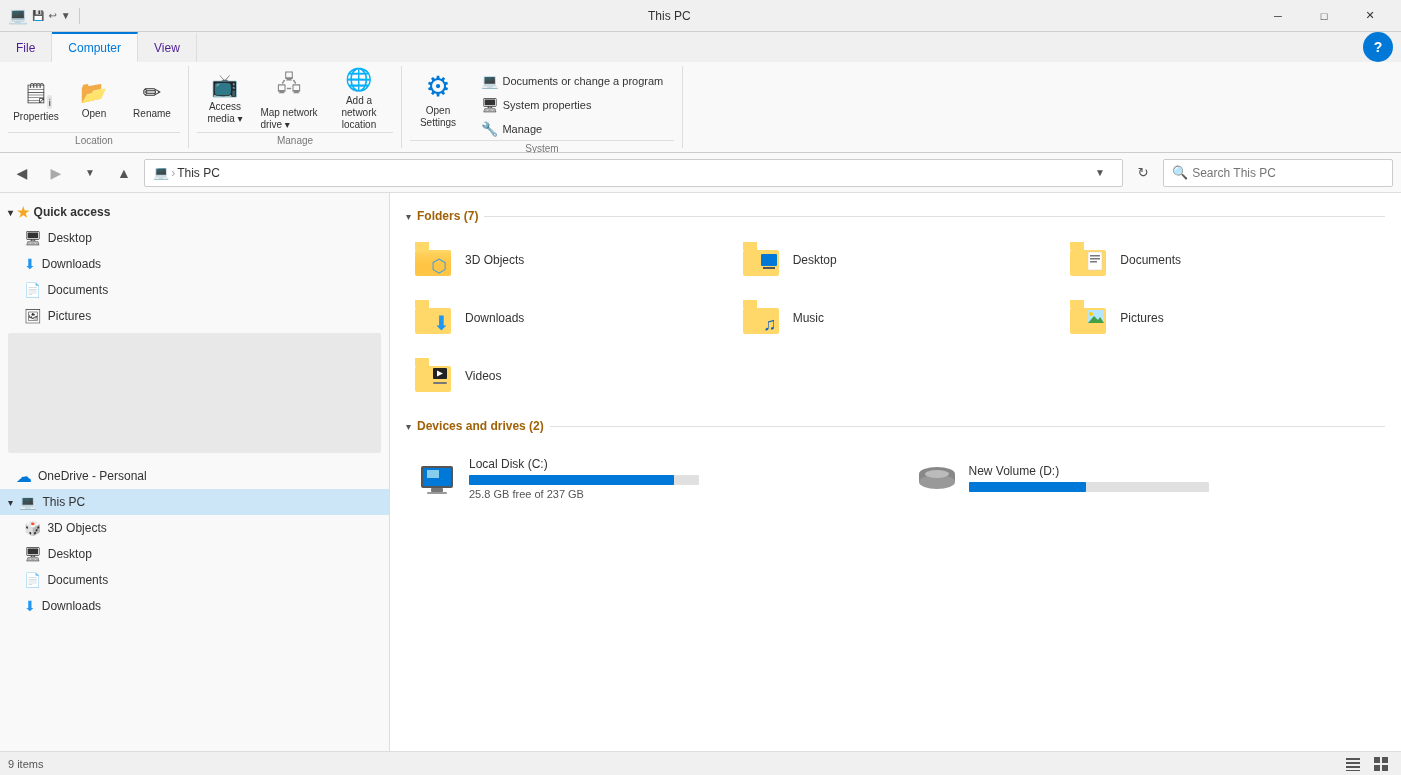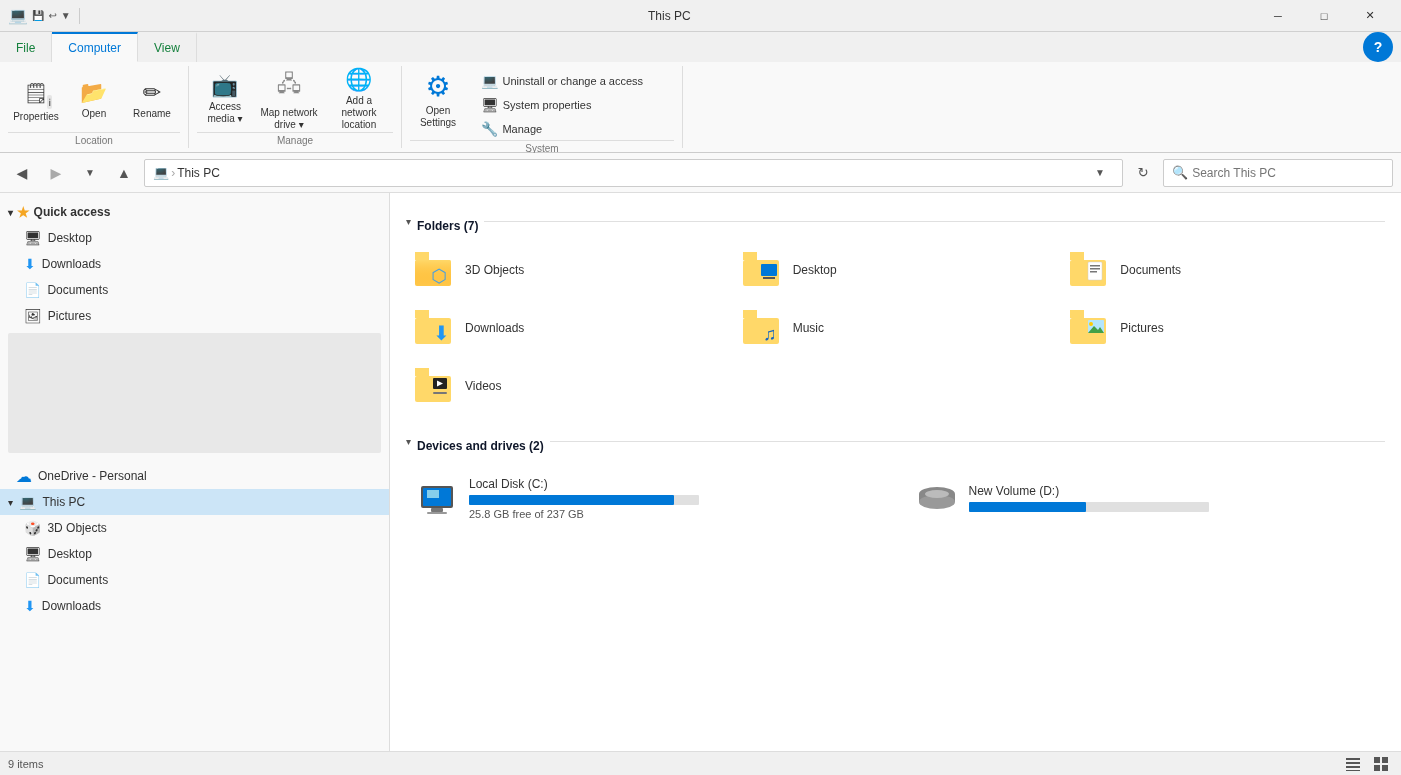--- a/index.html
+++ b/index.html
@@ -8,21 +8,21 @@
     
     .title-bar { display: flex; align-items: center; background: #f0f0f0; height: 32px; padding: 0 8px; border-bottom: 1px solid #d0d0d0; }
     .title-bar-icons { display: flex; align-items: center; gap: 4px; }
     .title-text { flex: 1; text-align: center; font-size: 12px; color: #333; }
     .window-controls { display: flex; gap: 0; margin-left: auto; }
     .window-btn { width: 46px; height: 32px; border: none; background: transparent; cursor: pointer; font-size: 11px; color: #333; display: flex; align-items: center; justify-content: center; }
 
     
     .ribbon { background: #f9f9f9; border-bottom: 1px solid #cccccc; }
     .ribbon-tabs { display: flex; height: 30px; background: #f0f0f0; }
-    .ribbon-tab { padding: 0 16px; height: 30px; display: flex; align-items: center; font-size: 12px; color: #15803d; cursor: pointer; border-right: 1px solid #ddd; border-top: 2px solid transparent; }
+    .ribbon-tab { padding: 0 16px; height: 30px; display: flex; align-items: center; font-size: 12px; color: #4c1d95; cursor: pointer; border-right: 1px solid #ddd; border-top: 2px solid transparent; }
     .ribbon-tab.active { background: #f9f9f9; border-top: 2px solid #0078d7; color: #0078d7; border-bottom: 1px solid #f9f9f9; }
     .ribbon-content { display: flex; padding: 4px 0; height: 90px; background: #f9f9f9; }
     .ribbon-group { display: flex; flex-direction: column; border-right: 1px solid #ddd; padding: 0 8px; }
     .ribbon-group-items { display: flex; flex: 1; align-items: flex-start; gap: 2px; }
     .ribbon-group-label { font-size: 10px; color: #777; text-align: center; padding: 2px 0; border-top: 1px solid #ddd; margin-top: auto; }
     .ribbon-btn { display: flex; flex-direction: column; align-items: center; justify-content: center; width: 56px; height: 66px; padding: 4px; cursor: pointer; border: 1px solid transparent; border-radius: 2px; background: transparent; font-size: 10px; color: #333; text-align: center; gap: 2px; }
     .ribbon-btn-sm { display: flex; flex-direction: row; align-items: center; width: 200px; height: 22px; padding: 2px 6px; cursor: pointer; border: 1px solid transparent; border-radius: 2px; background: transparent; font-size: 11px; color: #333; gap: 4px; }
     .ribbon-help { width: 30px; height: 30px; background: #0078d7; color: white; border-radius: 50%; display: flex; align-items: center; justify-content: center; margin: auto 8px auto auto; font-size: 14px; font-weight: bold; cursor: pointer; }
 
     
@@ -49,21 +49,21 @@
     .sidebar-section-header { display: flex; align-items: center; height: 26px; padding: 0 8px; cursor: pointer; color: #333; font-size: 12px; font-weight: 600; gap: 4px; }
     .pin-icon { margin-left: auto; color: #aaa; font-size: 10px; opacity: 0; }
 
     
     .content { flex: 1; overflow-y: auto; background: white; padding: 8px 16px; }
     .content::-webkit-scrollbar { width: 8px; }
     .content::-webkit-scrollbar-thumb { background: #ccc; border-radius: 4px; }
 
     .section-header { display: flex; align-items: center; gap: 6px; margin: 8px 0 10px 0; cursor: pointer; }
     .section-chevron { font-size: 10px; color: #555; }
-    .section-title { font-size: 12px; font-weight: 600; color: #0f172a; margin-top: 10px; }
+    .section-title { font-size: 12px; font-weight: 600; color: #a16207; }
     .section-divider { flex: 1; height: 1px; background: #e0e0e0; }
 
     .folders-grid { display: grid; grid-template-columns: repeat(3, 1fr); gap: 4px; margin-bottom: 16px; }
     .folder-item { display: flex; align-items: center; gap: 10px; padding: 6px 8px; cursor: pointer; border: 1px solid transparent; border-radius: 2px; height: 54px; }
     .folder-icon-wrap { width: 40px; height: 40px; display: flex; align-items: center; justify-content: center; }
     .folder-name { font-size: 12px; color: #333; }
 
     
     .drives-grid { display: grid; grid-template-columns: repeat(2, 1fr); gap: 20px; }
     .drive-item { display: flex; align-items: center; gap: 10px; padding: 6px 8px; cursor: pointer; border: 1px solid transparent; border-radius: 2px; height: 70px; }
@@ -131,40 +131,40 @@
     </div>
 
     <div class="ribbon-group">
       <div class="ribbon-group-items">
         <div class="ribbon-btn" style="width:56px;">
           <span style="font-size:22px; color:#0078d7;">📺</span>
           <span style="font-size:10px; line-height:1.2; ">Access<br>media ▾</span>
         </div>
         <div class="ribbon-btn" style="width:68px;">
           <span style="font-size:22px; color:#888;">🖧</span>
-          <span style="font-size:10px; line-height:1.2; text-align:center;">Map network<br>drive ▾</span>
+          <span style="font-size:10px; line-height:1.2; text-align:left;">Map network<br>drive ▾</span>
         </div>
         <div class="ribbon-btn" style="width:68px;">
           <span style="font-size:22px; color:#0078d7;">🌐</span>
           <span style="font-size:10px; line-height:1.2; text-align:center;">Add a network<br>location</span>
         </div>
       </div>
       <div class="ribbon-group-label">Manage</div>
     </div>
 
     <div class="ribbon-group" style="min-width:260px;">
       <div class="ribbon-group-items" style="align-items:stretch; gap:8px;">
         <div class="ribbon-btn">
           <span style="font-size:28px; color:#0078d7;">⚙</span>
           <span style="font-size:10px; line-height:1.2; text-align:center;">Open<br>Settings</span>
         </div>
         <div style="display:flex; flex-direction:column; justify-content:center; gap:2px; padding-top:4px;">
           <div class="ribbon-btn-sm">
             <span style="font-size:14px;">💻</span>
-            <span style="font-size:11px;">Uninstall or change a access</span>
+            <span style="font-size:11px;">Documents or change a program</span>
           </div>
           <div class="ribbon-btn-sm">
             <span style="font-size:14px;">🖥</span>
             <span style="font-size:11px;">System properties</span>
           </div>
           <div class="ribbon-btn-sm">
             <span style="font-size:14px;">🔧</span>
             <span style="font-size:11px;">Manage</span>
           </div>
         </div>

